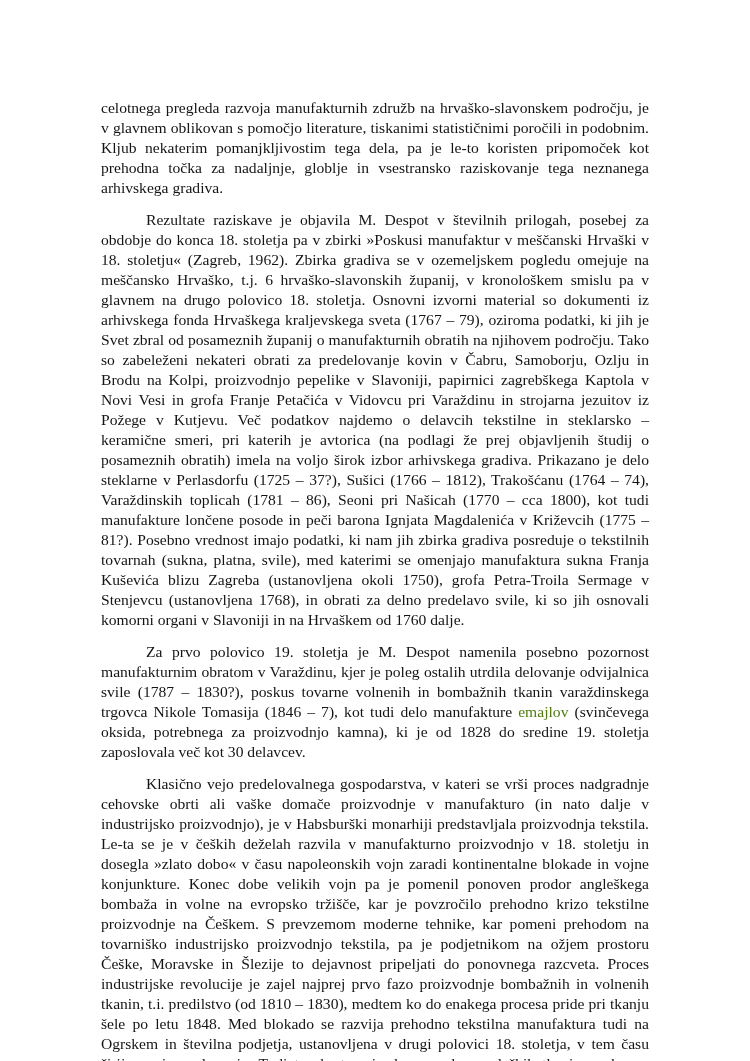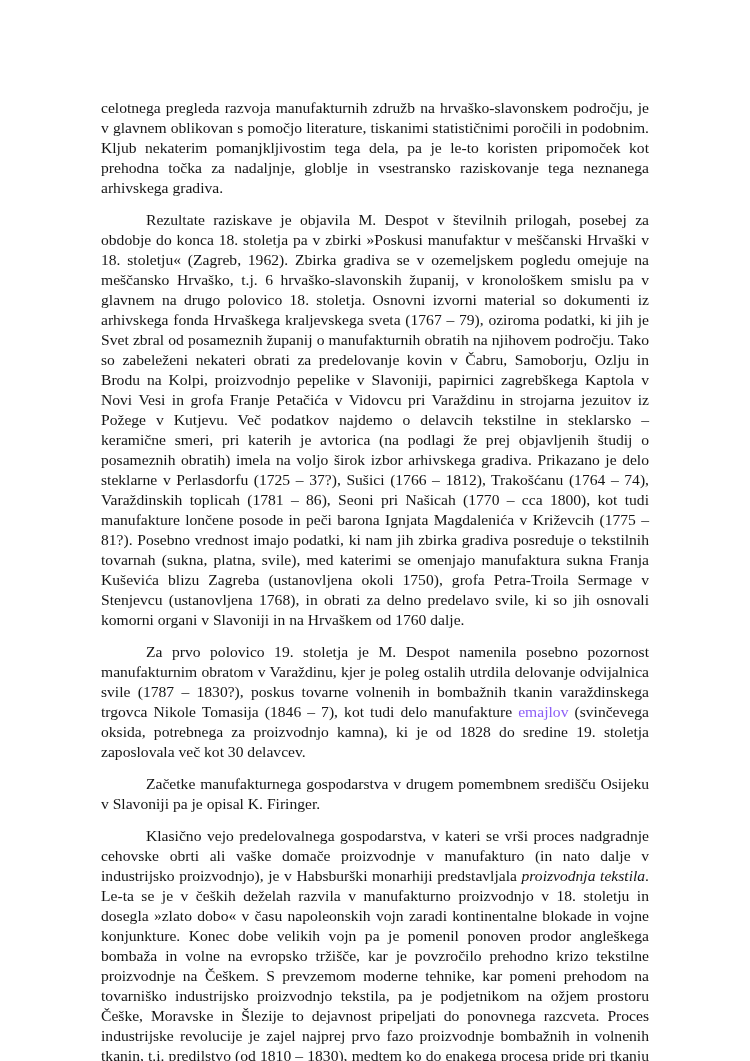--- a/index.html
+++ b/index.html
@@ -26,38 +26,34 @@
     .para {
       margin: 12px;
       text-align: justify;
       text-indent: 45px;
       hyphens: none;
     }
     .para.first {
       text-indent: 0;
     }
     .link-term {
-      color: #8b5cf6;
+      color: #4d7c0f;
     }
     .em-term {
-      font-style: italic;
     }
   </style>
 </head>
 <body>
 
 <div class="page">
   <p class="para first">
     <span>celotnega pregleda razvoja manufakturnih združb na hrvaško-slavonskem področju, je v glavnem oblikovan s pomočjo literature, tiskanimi statističnimi poročili in podobnim. Kljub nekaterim pomanjkljivostim tega dela, pa je le-to koristen pripomoček kot prehodna točka za nadaljnje, globlje in vsestransko raziskovanje tega neznanega arhivskega gradiva.</span>
   </p>
   <p class="para">
     <span>Rezultate raziskave je objavila M. Despot v številnih prilogah, posebej za obdobje do konca 18. stoletja pa v zbirki »Poskusi manufaktur v meščanski Hrvaški v 18. stoletju« (Zagreb, 1962). Zbirka gradiva se v ozemeljskem pogledu omejuje na meščansko Hrvaško, t.j. 6 hrvaško-slavonskih županij, v kronološkem smislu pa v glavnem na drugo polovico 18. stoletja. Osnovni izvorni material so dokumenti iz arhivskega fonda Hrvaškega kraljevskega sveta (1767 – 79), oziroma podatki, ki jih je Svet zbral od posameznih županij o manufakturnih obratih na njihovem področju. Tako so zabeleženi nekateri obrati za predelovanje kovin v Čabru, Samoborju, Ozlju in Brodu na Kolpi, proizvodnjo pepelike v Slavoniji, papirnici zagrebškega Kaptola v Novi Vesi in grofa Franje Petačića v Vidovcu pri Varaždinu in strojarna jezuitov iz Požege v Kutjevu. Več podatkov najdemo o delavcih tekstilne in steklarsko – keramične smeri, pri katerih je avtorica (na podlagi že prej objavljenih študij o posameznih obratih) imela na voljo širok izbor arhivskega gradiva. Prikazano je delo steklarne v Perlasdorfu (1725 – 37?), Sušici (1766 – 1812), Trakošćanu (1764 – 74), Varaždinskih toplicah (1781 – 86), Seoni pri Našicah (1770 – cca 1800), kot tudi manufakture lončene posode in peči barona Ignjata Magdalenića v Križevcih (1775 – 81?). Posebno vrednost imajo podatki, ki nam jih zbirka gradiva posreduje o tekstilnih tovarnah (sukna, platna, svile), med katerimi se omenjajo manufaktura sukna Franja Kuševića blizu Zagreba (ustanovljena okoli 1750), grofa Petra-Troila Sermage v Stenjevcu (ustanovljena 1768), in obrati za delno predelavo svile, ki so jih osnovali komorni organi v Slavoniji in na Hrvaškem od 1760 dalje.</span>
   </p>
   <p class="para">
     <span>Za prvo polovico 19. stoletja je M. Despot namenila posebno pozornost manufakturnim obratom v Varaždinu, kjer je poleg ostalih utrdila delovanje odvijalnica svile (1787 – 1830?), poskus tovarne volnenih in bombažnih tkanin varaždinskega trgovca Nikole Tomasija (1846 – 7), kot tudi delo manufakture </span><span class="link-term">emajlov</span><span> (svinčevega oksida, potrebnega za proizvodnjo kamna), ki je od 1828 do sredine 19. stoletja zaposlovala več kot 30 delavcev.</span>
   </p>
   <p class="para">
-    <span>Začetke manufakturnega gospodarstva v drugem pomembnem središču Osijeku v Slavoniji pa je opisal K. Firinger.</span>
-  </p>
-  <p class="para">
     <span>Klasično vejo predelovalnega gospodarstva, v kateri se vrši proces nadgradnje cehovske obrti ali vaške domače proizvodnje v manufakturo (in nato dalje v industrijsko proizvodnjo), je v Habsburški monarhiji predstavljala </span><span class="em-term">proizvodnja tekstila</span><span>. Le-ta se je v čeških deželah razvila v manufakturno proizvodnjo v 18. stoletju in dosegla »zlato dobo« v času napoleonskih vojn zaradi kontinentalne blokade in vojne konjunkture. Konec dobe velikih vojn pa je pomenil ponoven prodor angleškega bombaža in volne na evropsko tržišče, kar je povzročilo prehodno krizo tekstilne proizvodnje na Češkem. S prevzemom moderne tehnike, kar pomeni prehodom na tovarniško industrijsko proizvodnjo tekstila, pa je podjetnikom na ožjem prostoru Češke, Moravske in Šlezije to dejavnost pripeljati do ponovnega razcveta. Proces industrijske revolucije je zajel najprej prvo fazo proizvodnje bombažnih in volnenih tkanin, t.i. predilstvo (od 1810 – 1830), medtem ko do enakega procesa pride pri tkanju šele po letu 1848. Med blokado se razvija prehodno tekstilna manufaktura tudi na Ogrskem in številna podjetja, ustanovljena v drugi polovici 18. stoletja, v tem času širijo svoje poslovanje. Tudi te obrate prizadene prodor angleških tkanin po koncu vojn, a ponovni razcvet prepreči konkurenca iz nasledstvenih območij. Šele po letu 1840 se začne večanje tekstilne proizvodnje na Ogrskem. Prehod iz cehovsko – obrtniške  in manufakturne stopnje na tovarniško industrijo so zavirali nezadostna količina kapitala, nerazvit kreditni sistem in neobstoj carinske zaščite, ki so jo uživale s tovarniško proizvodnjo razvite češke dežele.</span>
   </p>
 </div>
 
 </body></html>

